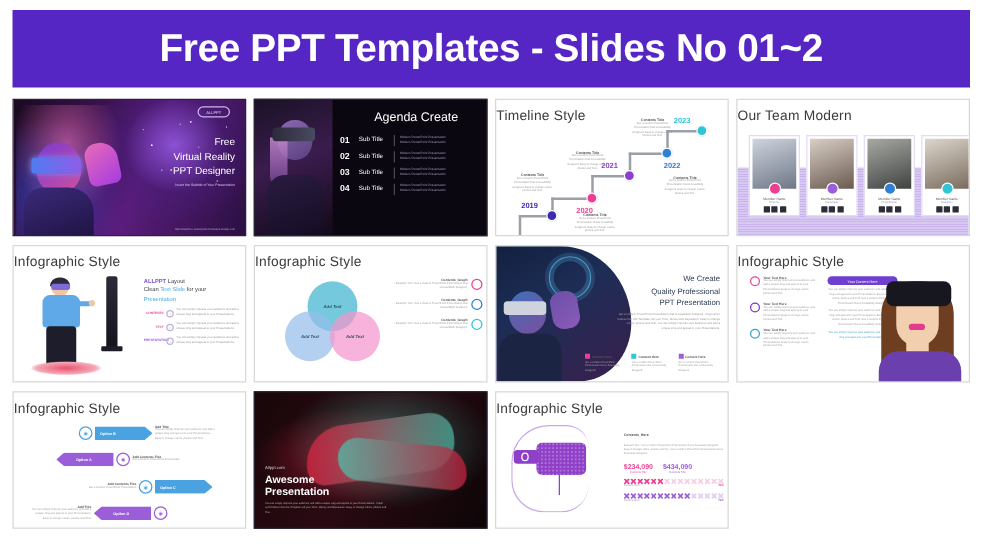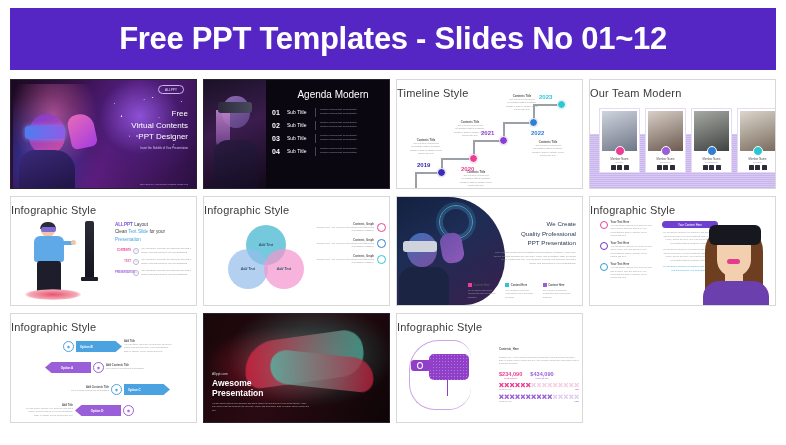--- a/index.html
+++ b/index.html
@@ -331,53 +331,53 @@
   .s12-cap { display:flex; justify-content:space-between; margin-top:.8px; }
   .s12-cap span { font-size:2.2px; color:#9a9a9a; }
   .s12-cap .pc { font-weight:bold; }
 </style>
 </head>
 <body>
 
 <div class="page">
 
   <div class="banner">
-    <div class="banner-title">Free PPT Templates - Slides No 01~12</div>
+    <div class="banner-title">Free PPT Templates - Slides No 01~2</div>
   </div>
 
   <div class="grid">
 
     <div class="slide dark sl1">
       <div class="stars"></div>
       <div class="galaxy"></div>
       <div class="vr-person">
         <div class="vr-head"></div>
           <div class="vr-goggle"></div>
         <div class="vr-body"></div>
           <div class="vr-hand"></div>
       </div>
       <div class="logo">ALLPPT</div>
       <div class="txt">
         <div class="l">Free</div>
-        <div class="l">Virtual Contents</div>
+        <div class="l">Virtual Reality</div>
         <div class="l">PPT Designer</div>
         <div class="sub">Insert the Subtitle of Your Presentation</div>
       </div>
       <div class="urlline">http://www.free-powerpoint-templates-design.com</div>
     </div>
 
 
     <div class="slide dark sl3">
       <div class="ag-photo">
         <div class="ag-head"></div>
           <div class="ag-hair"></div>
         <div class="ag-gog"></div>
           <div class="ag-body"></div>
       </div>
-      <div class="head">Agenda Modern</div>
+      <div class="head">Agenda Create</div>
       <div class="ag-rows">
         <div class="ag-row">
           <div class="ag-num">01</div>
           <div class="ag-sub">Sub Title</div>
           <div class="ag-bul">
               <div>Modern PowerPoint Presentation</div>
               <div>Modern PowerPoint Presentation</div>
             </div>
         </div>
         <div class="ag-row">

